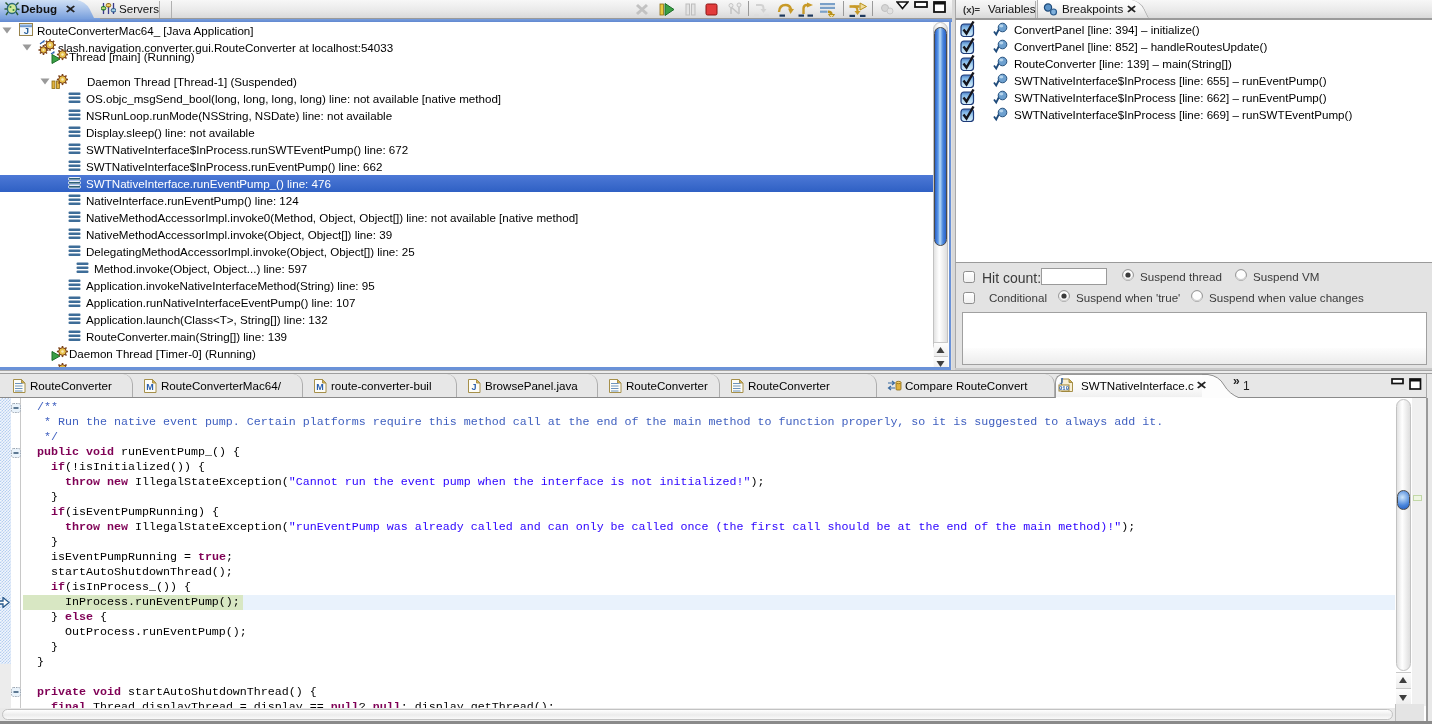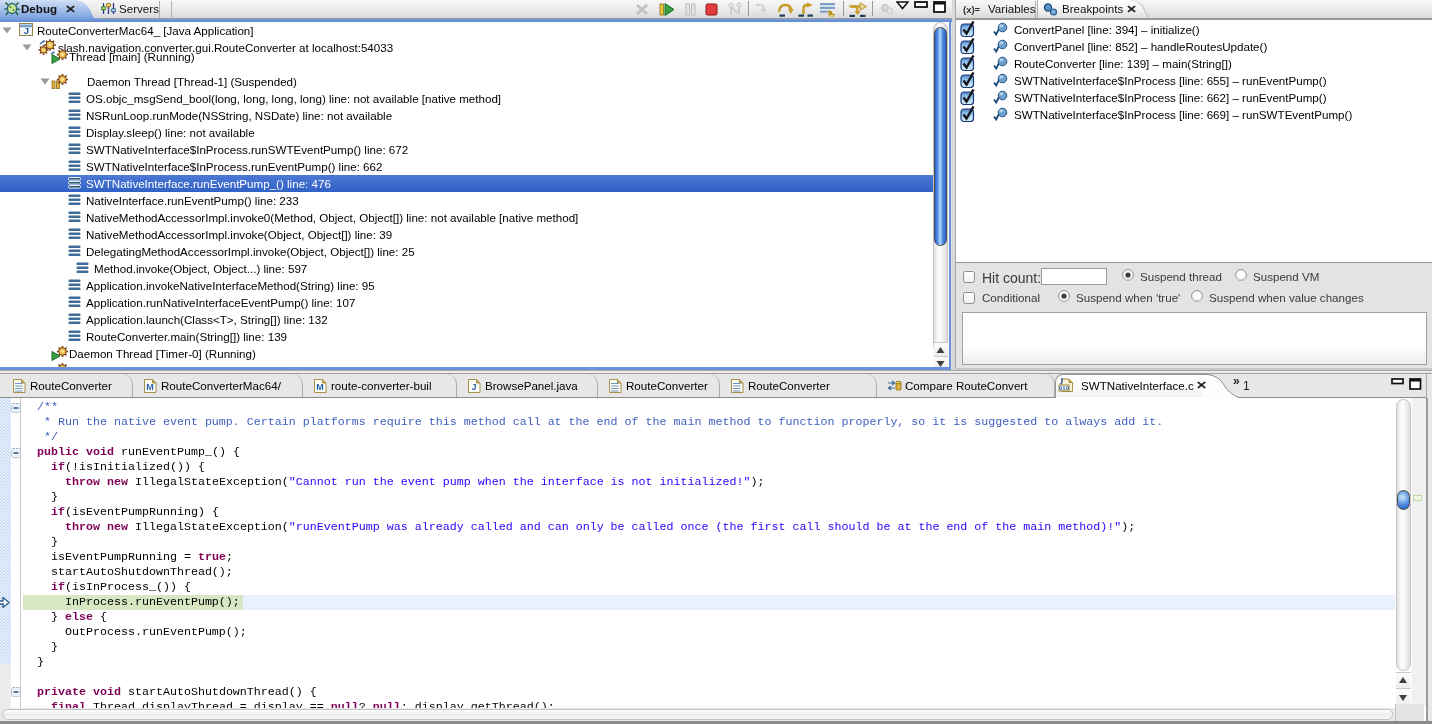--- a/index.html
+++ b/index.html
@@ -298,21 +298,21 @@
       <span class="a" style="left:86px;top:0;">SWTNativeInterface.runEventPump_() line: 476</span>
     </div>
 <div class="row" style="left:0;top:170px;width:933px">
       <span class="icn" style="left:68px;top:2px">
         <svg width="13" height="12" style="">
           <rect x="0.5" y="0.5" width="12" height="2.6" rx="1" fill="#3e6d98"></rect>
           <rect x="0.5" y="4.5" width="12" height="2.6" rx="1" fill="#3e6d98"></rect>
           <rect x="0.5" y="8.5" width="12" height="2.6" rx="1" fill="#3e6d98"></rect>
         </svg>
       </span>
-      <span class="a" style="left:86px;top:0;">NativeInterface.runEventPump() line: 233</span>
+      <span class="a" style="left:86px;top:0;">NativeInterface.runEventPump() line: 124</span>
     </div>
 <div class="row" style="left:0;top:187px;width:933px">
       <span class="icn" style="left:68px;top:2px">
         <svg width="13" height="12" style="">
           <rect x="0.5" y="0.5" width="12" height="2.6" rx="1" fill="#3e6d98"></rect>
           <rect x="0.5" y="4.5" width="12" height="2.6" rx="1" fill="#3e6d98"></rect>
           <rect x="0.5" y="8.5" width="12" height="2.6" rx="1" fill="#3e6d98"></rect>
         </svg>
       </span>
       <span class="a" style="left:86px;top:0;">NativeMethodAccessorImpl.invoke0(Method, Object, Object[]) line: not available [native method]</span>
@@ -613,21 +613,21 @@
     </div>
 <div class="a" style="left:185px;top:270px;font-size:11.6px;color:#3a3a3a;white-space:nowrap">Suspend thread</div>
 <div class="icn" style="left:280px;top:269px">
       <svg width="13" height="13" style="">
         <circle cx="6" cy="6" r="5.4" fill="#fdfdfd" stroke="#8e8e8e" stroke-width="1"></circle>
         <path d="M1.5,8 a5,5 0 0 0 9,0" fill="none" stroke="#d0d0d0" stroke-width="1.5"></path>
       </svg>
     </div>
 <div class="a" style="left:298px;top:270px;font-size:11.6px;color:#3a3a3a;white-space:nowrap">Suspend VM</div>
 <div class="a" style="left:8px;top:292px;width:12px;height:12px;background:linear-gradient(#fff,#f0f0f0);border:1px solid #8e8e8e;border-radius:2.5px"></div>
-<div class="a" style="left:27px;top:291px;font-size:11.6px;color:#3a3a3a;white-space:nowrap">Conditional</div>
+<div class="a" style="left:34px;top:291px;font-size:11.6px;color:#3a3a3a;white-space:nowrap">Conditional</div>
 <div class="icn" style="left:103px;top:290px">
       <svg width="13" height="13" style="">
         <circle cx="6" cy="6" r="5.4" fill="#fdfdfd" stroke="#8e8e8e" stroke-width="1"></circle>
         <path d="M1.5,8 a5,5 0 0 0 9,0" fill="none" stroke="#d0d0d0" stroke-width="1.5"></path>
         <circle cx="6" cy="6" r="2.6" fill="#3c3c3c"></circle>
       </svg>
     </div>
 <div class="a" style="left:121px;top:291px;font-size:11.6px;color:#3a3a3a;white-space:nowrap">Suspend when 'true'</div>
 <div class="icn" style="left:236px;top:290px">
       <svg width="13" height="13" style="">

